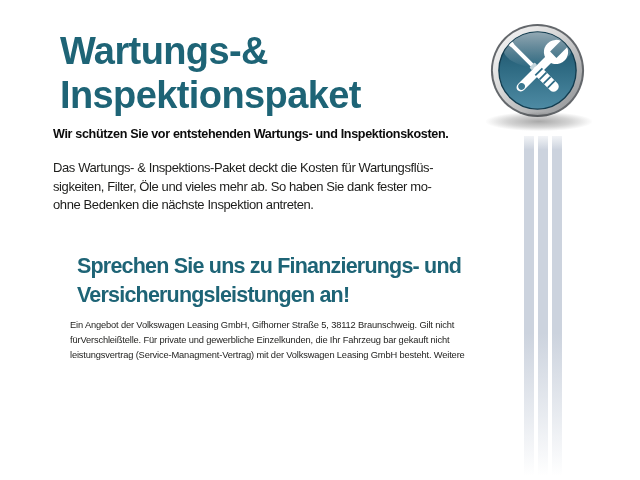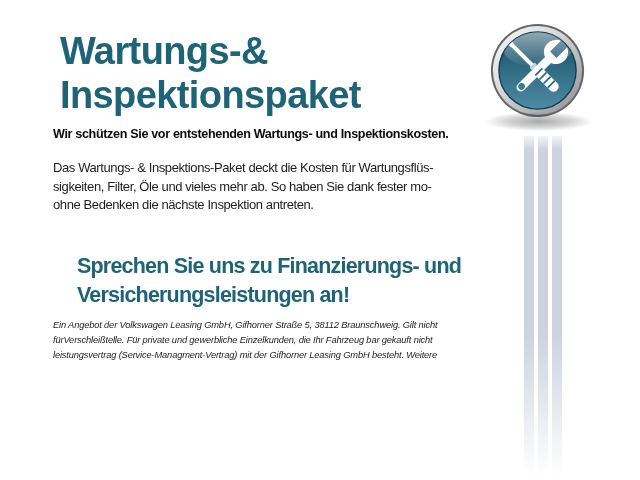--- a/index.html
+++ b/index.html
@@ -21,23 +21,23 @@
     position:absolute; left:53px; top:159px;
     font-size:13px; line-height:18.6px; color:var(--text);
     letter-spacing:-0.4px; white-space:nowrap;
   }
   .cta {
     position:absolute; left:45px; top:252px;
     font-size:21.5px; line-height:29px; font-weight:bold;
     color:var(--accent); letter-spacing:-0.8px; white-space:nowrap;margin-left:32px;
   }
   .legal {
-    position:absolute; left:53px; top:318px;
+    position:absolute; left:70px; top:318px;
     font-size:9.3px; line-height:15px; color:var(--text);
-    letter-spacing:-0.15px; white-space:nowrap;font-style:italic;
+    letter-spacing:-0.15px; white-space:nowrap;
   }
   .tools-button { position:absolute; left:489px; top:22px; width:97px; height:97px; }
   .button-shadow {
     position:absolute; left:486px; top:112px; width:106px; height:19px;
     background:radial-gradient(ellipse at center,
       rgba(40,40,40,0.40) 0%, rgba(40,40,40,0.20) 42%, rgba(40,40,40,0.0) 72%);
   }
   .stripes { position:absolute; left:524px; top:136px; width:40px; height:340px; }
   .stripe {
     position:absolute; top:0; width:10px; height:340px;
@@ -67,21 +67,21 @@
   </div>
 
   <div class="cta">
     <div>Sprechen Sie uns zu Finanzierungs- und</div>
     <div>Versicherungsleistungen an!</div>
   </div>
 
   <div class="legal">
     <div>Ein Angebot der Volkswagen Leasing GmbH, Gifhorner Straße 5, 38112 Braunschweig. Gilt nicht</div>
     <div>fürVerschleißtelle. Für private und gewerbliche Einzelkunden, die Ihr Fahrzeug bar gekauft nicht</div>
-    <div>leistungsvertrag (Service-Managment-Vertrag) mit der Gifhorner Leasing GmbH besteht. Weitere</div>
+    <div>leistungsvertrag (Service-Managment-Vertrag) mit der Volkswagen Leasing GmbH besteht. Weitere</div>
   </div>
 
   <div class="tools-button">
     <svg viewBox="0 0 100 100" width="97" height="97">
       <defs>
         <linearGradient id="ringGrad" x1="0" y1="0" x2="1" y2="1">
           <stop offset="0%" stop-color="#fbfbfb"></stop>
           <stop offset="40%" stop-color="#d9d9d9"></stop>
           <stop offset="100%" stop-color="#8a8d90"></stop>
         </linearGradient>

